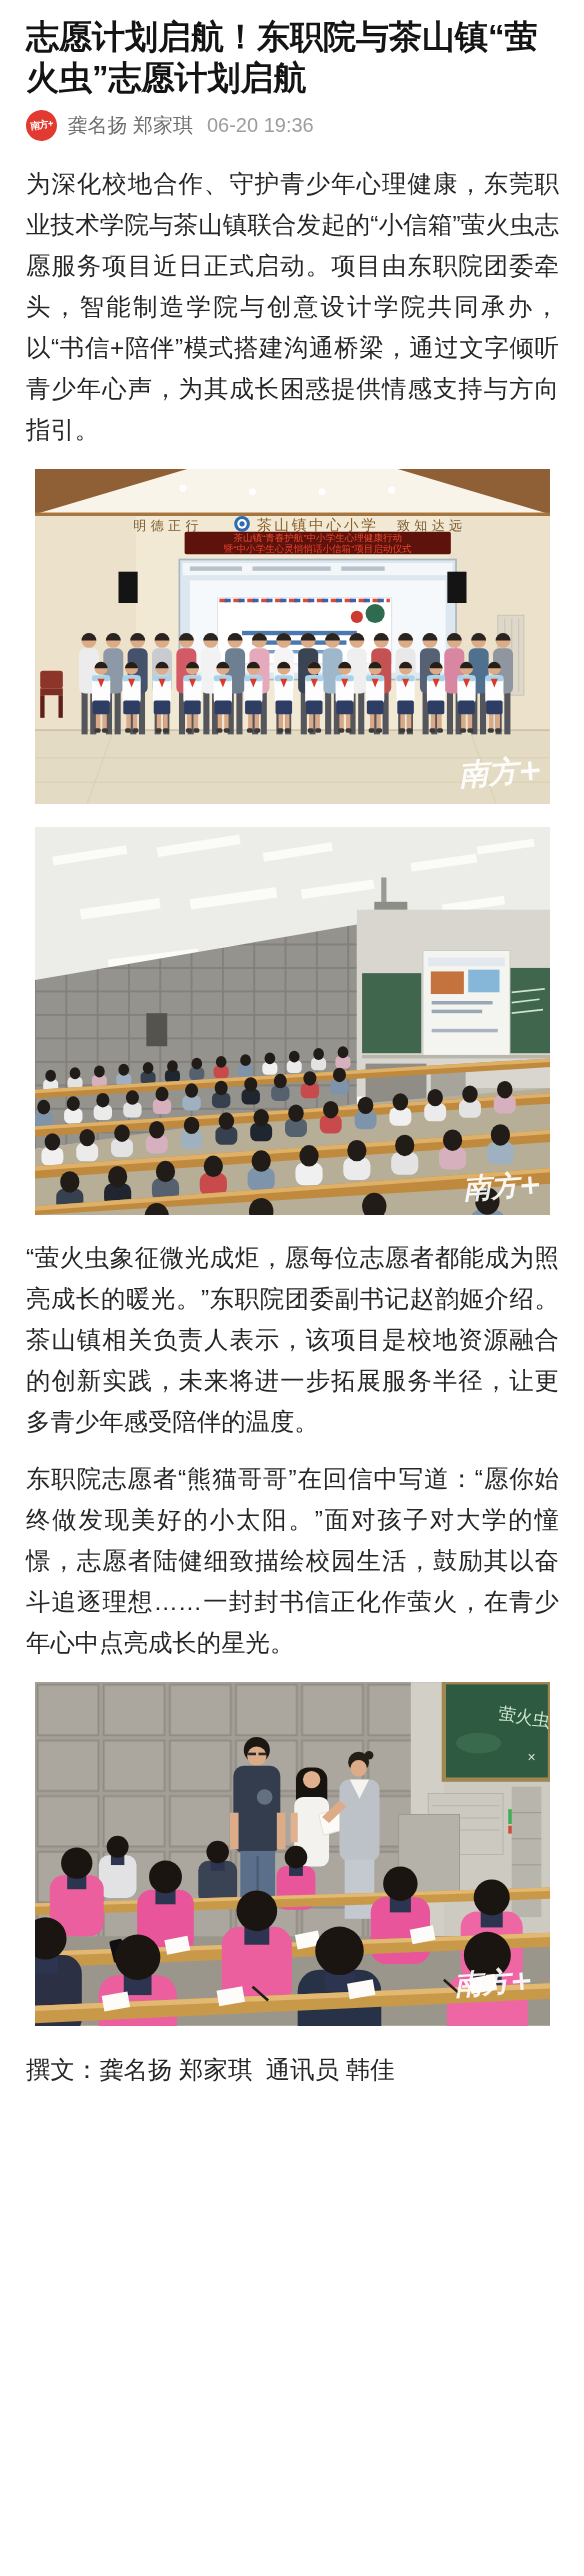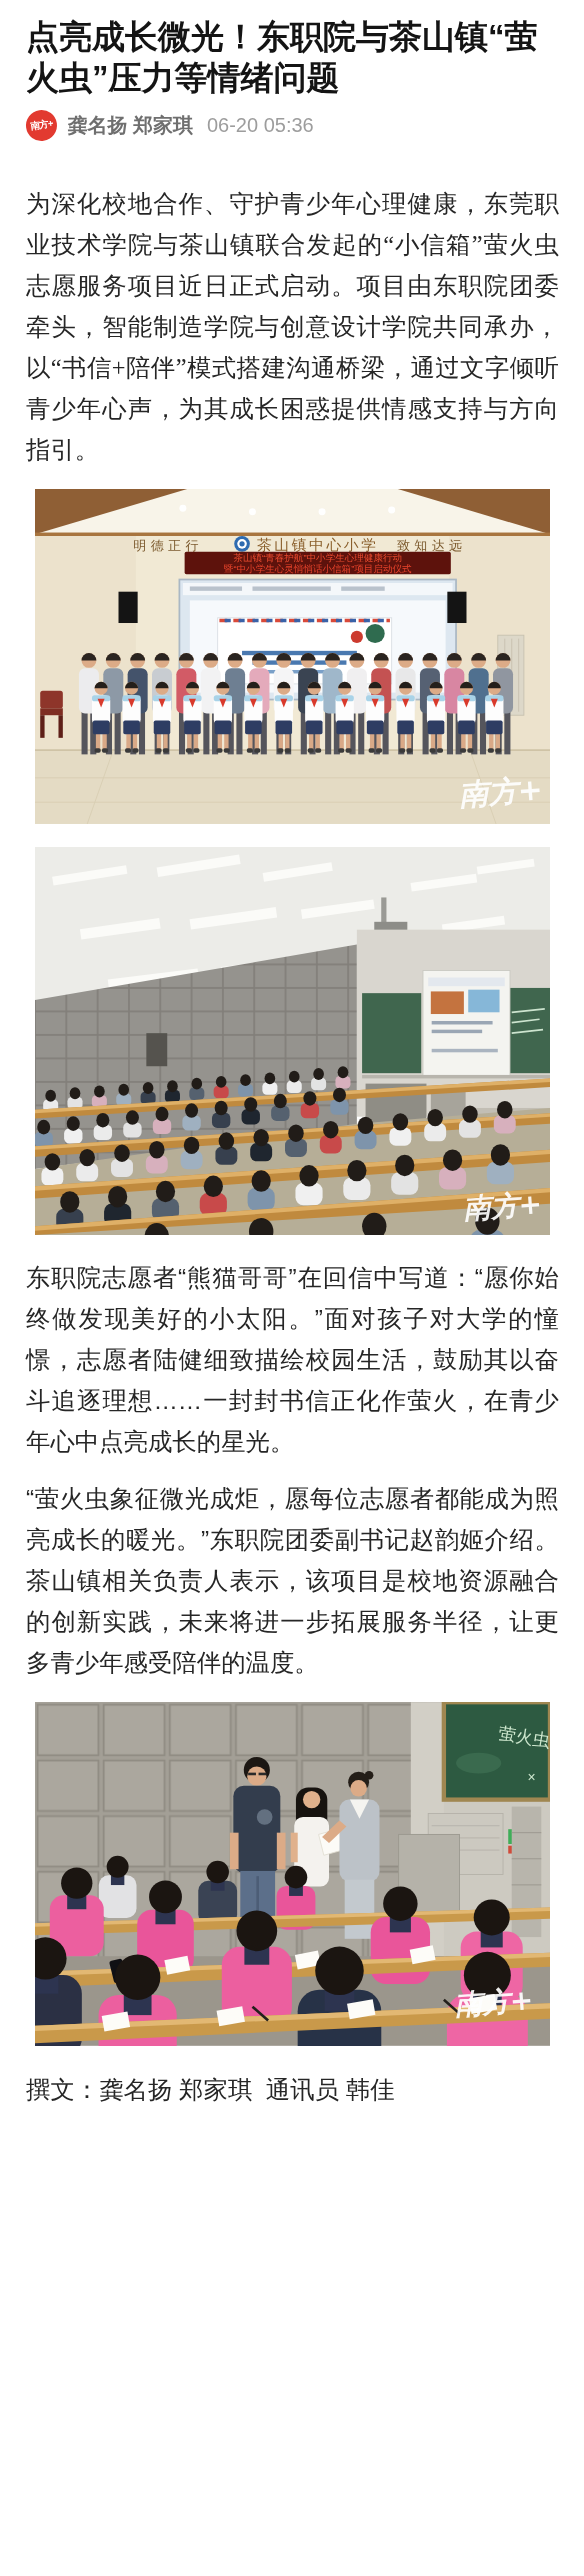--- a/index.html
+++ b/index.html
@@ -3,24 +3,24 @@
 <meta charset="utf-8">
 <style>
   html,body{margin:0;padding:0;background:#ffffff;}
   body{width:585px;font-family:"Liberation Sans","DejaVu Sans",sans-serif;color:#2a2a2a;}
   .article{padding:15.7px 26px 17.4px;}
   h1.title{font-size:33px;line-height:41px;font-weight:700;color:#141414;margin:0;}
   .author-row{display:flex;align-items:center;margin-top:10.4px;height:35px;}
   .logo{flex:0 0 auto;width:31px;height:31px;border-radius:50%;background:#e23a30;color:#fff;
         display:flex;align-items:center;justify-content:center;font-size:9.6px;font-weight:700;
         letter-spacing:-0.9px;transform:rotate(-8deg);}
-  .names{margin-left:10.4px;font-size:20px;color:#6f6f6f;font-weight:bold;}
+  .names{margin-left:10.4px;font-size:20px;color:#6f6f6f;}
   .date{margin-left:14px;font-size:20px;color:#9d9d9d;}
   .content p{font-size:24.4px;line-height:41px;margin:15.7px 0;text-align:justify;color:#262626;}
-  .content p.first{margin-top:40px;font-family:Liberation Serif, serif;}
+  .content p.first{margin-top:20px;}
   figure{margin:19px 0 22.6px 8.7px;padding:0;width:505px;}
   figure svg{display:block;}
   .credit{margin-top:21px !important;white-space:pre-wrap;}
   svg text{font-family:"Liberation Sans","DejaVu Sans",sans-serif;}
   .wm{fill:#ffffff;opacity:.92;font-weight:700;font-style:italic;
       font-family:"DejaVu Serif","Liberation Serif",serif;}
 </style>
 </head>
 <body>
 
@@ -52,28 +52,28 @@
     <g id="p-pink">
       <rect x="-31" y="10" width="62" height="70" rx="16" fill="currentColor"></rect>
       <rect x="-11" y="10" width="22" height="16" fill="#2d3450"></rect>
       <circle cx="0" cy="-4" r="18" fill="#1b1511"></circle>
     </g>
   </defs>
 </svg>
 
 <div class="article">
 
-  <h1 class="title">点亮成长微光！东职院与茶山镇“萤火虫”压力等情绪问题</h1>
+  <h1 class="title">志愿计划启航！东职院与茶山镇“萤火虫”志愿计划启航</h1>
 
   <div class="author-row">
     <span class="logo">
       <span>南方+</span>
     </span>
     <span class="names">龚名扬 郑家琪</span>
-    <span class="date">06-20 05:36</span>
+    <span class="date">06-20 19:36</span>
   </div>
 
   <div class="content">
 
     <p class="first">为深化校地合作、守护青少年心理健康，东莞职业技术学院与茶山镇联合发起的“小信箱”萤火虫志愿服务项目近日正式启动。项目由东职院团委牵头，智能制造学院与创意设计学院共同承办，以“书信+陪伴”模式搭建沟通桥梁，通过文字倾听青少年心声，为其成长困惑提供情感支持与方向指引。</p>
 
     <figure>
       <svg viewBox="0 0 592 385" width="515" height="335">
         <rect width="592" height="385" fill="#f3ecda"></rect>
         <rect width="592" height="52" fill="#f8f4e9"></rect>
@@ -280,22 +280,22 @@
         <g id="p2-r4">
             <use href="#p-head" xlink:href="#p-head" transform="translate(140,448) scale(1.65)" style="color: rgb(31, 38, 47);"></use>
             <use href="#p-head" xlink:href="#p-head" transform="translate(260,442) scale(1.65)" style="color: rgb(85, 97, 111);"></use>
             <use href="#p-head" xlink:href="#p-head" transform="translate(390,436) scale(1.65)" style="color: rgb(200, 74, 74);"></use>
             <use href="#p-head" xlink:href="#p-head" transform="translate(520,430) scale(1.65)" style="color: rgb(126, 148, 171);"></use>
           </g>
         <text x="538" y="424" text-anchor="middle" font-size="32" class="wm" transform="rotate(-4 538 424)">南方+</text>
       </svg>
     </figure>
 
+    <p>“萤火虫象征微光成炬，愿每位志愿者都能成为照亮成长的暖光。”东职院团委副书记赵韵姬介绍。茶山镇相关负责人表示，该项目是校地资源融合的创新实践，未来将进一步拓展服务半径，让更多青少年感受陪伴的温度。</p>
     <p>东职院志愿者“熊猫哥哥”在回信中写道：“愿你始终做发现美好的小太阳。”面对孩子对大学的憧憬，志愿者陆健细致描绘校园生活，鼓励其以奋斗追逐理想……一封封书信正化作萤火，在青少年心中点亮成长的星光。</p>
-    <p>“萤火虫象征微光成炬，愿每位志愿者都能成为照亮成长的暖光。”东职院团委副书记赵韵姬介绍。茶山镇相关负责人表示，该项目是校地资源融合的创新实践，未来将进一步拓展服务半径，让更多青少年感受陪伴的温度。</p>
 
     <figure>
       <svg viewBox="0 0 592 395" width="515" height="344">
         <defs>
           <pattern id="padpat" width="76" height="64" patternUnits="userSpaceOnUse">
             <rect width="76" height="64" fill="#a39f96"></rect>
             <rect x="3" y="3" width="70" height="58" fill="#aba79e" stroke="#8f8b82" stroke-width="2"></rect>
           </pattern>
         </defs>
         <rect width="592" height="395" fill="#9b968c"></rect>

